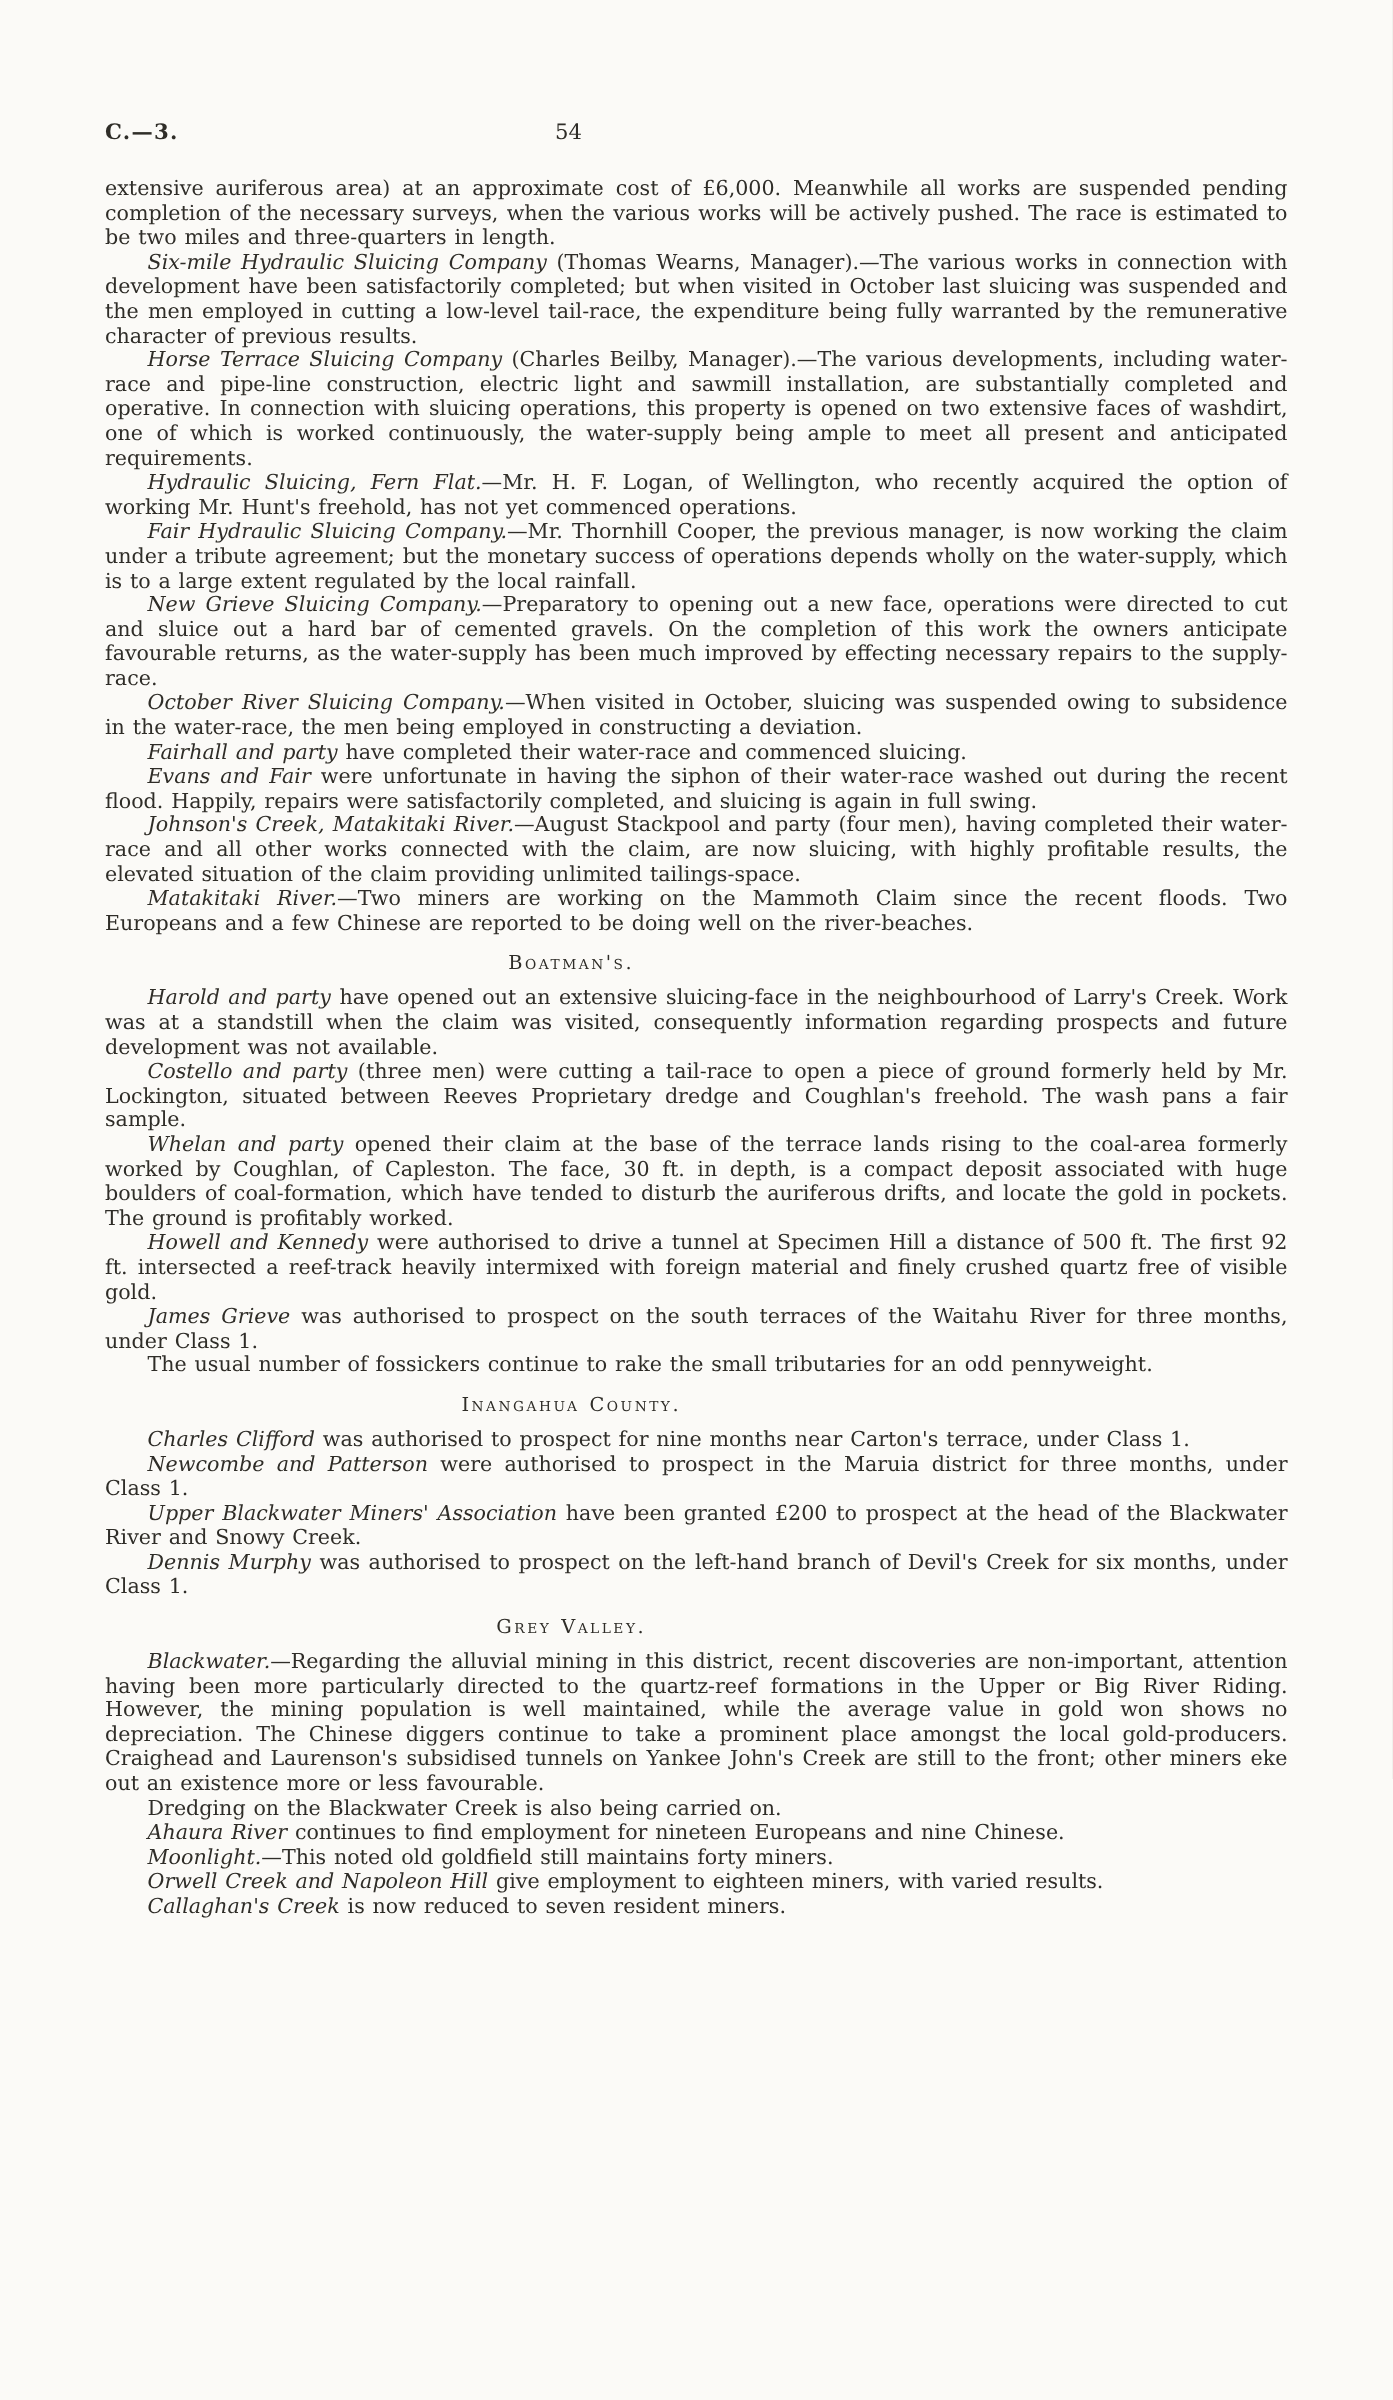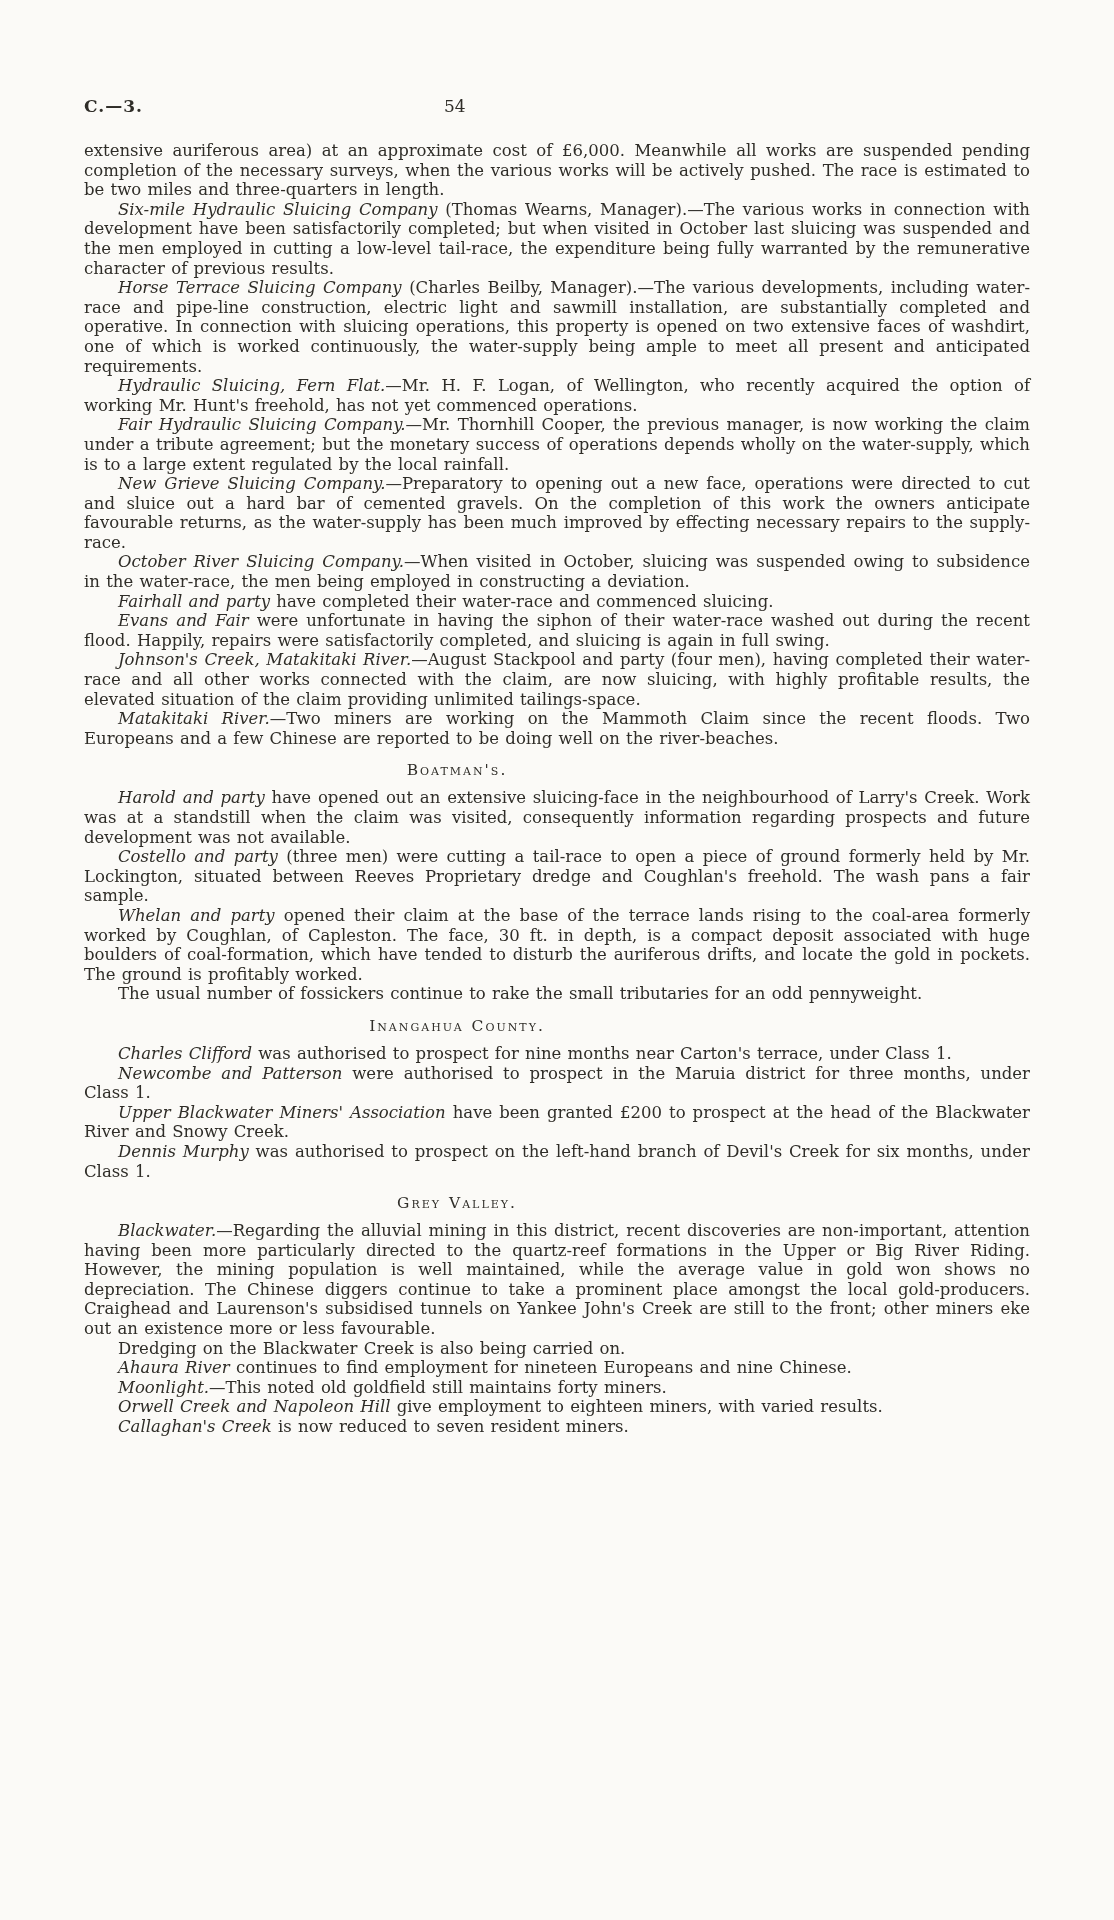--- a/index.html
+++ b/index.html
@@ -97,21 +97,23 @@
     <p class="para indent"><i class="lead">Matakitaki River.</i><span>—Two miners are working on the Mammoth Claim since the recent floods.  Two Europeans and a few Chinese are reported to be doing well on the river-beaches.</span></p>
 
     <h3 class="sec-heading">Boatman's.</h3>
 
     <p class="para indent"><i class="lead">Harold and party</i><span> have opened out an extensive sluicing-face in the neighbourhood of Larry's Creek. Work was at a standstill when the claim was visited, consequently information regarding prospects and future development was not available.</span></p>
 
     <p class="para indent"><i class="lead">Costello and party</i><span> (three men) were cutting a tail-race to open a piece of ground formerly held by Mr. Lockington, situated between Reeves Proprietary dredge and Coughlan's freehold.  The wash pans a fair sample.</span></p>
 
     <p class="para indent"><i class="lead">Whelan and party</i><span> opened their claim at the base of the terrace lands rising to the coal-area formerly worked by Coughlan, of Capleston.  The face, 30 ft. in depth, is a compact deposit associated with huge boulders of coal-formation, which have tended to disturb the auriferous drifts, and locate the gold in pockets.  The ground is profitably worked.</span></p>
 
+    <p class="para indent"><i class="lead">Howell and Kennedy</i><span> were authorised to drive a tunnel at Specimen Hill a distance of 500 ft.  The first 92 ft. intersected a reef-track heavily intermixed with foreign material and finely crushed quartz free of visible gold.</span></p>
 
+    <p class="para indent"><i class="lead">James Grieve</i><span> was authorised to prospect on the south terraces of the Waitahu River for three months, under Class 1.</span></p>
 
     <p class="para indent"><i class="lead"></i><span>The usual number of fossickers continue to rake the small tributaries for an odd pennyweight.</span></p>
 
     <h3 class="sec-heading">Inangahua County.</h3>
 
     <p class="para indent"><i class="lead">Charles Clifford</i><span> was authorised to prospect for nine months near Carton's terrace, under Class 1.</span></p>
 
     <p class="para indent"><i class="lead">Newcombe and Patterson</i><span> were authorised to prospect in the Maruia district for three months, under Class 1.</span></p>
 
     <p class="para indent"><i class="lead">Upper Blackwater Miners' Association</i><span> have been granted £200 to prospect at the head of the Blackwater River and Snowy Creek.</span></p>

